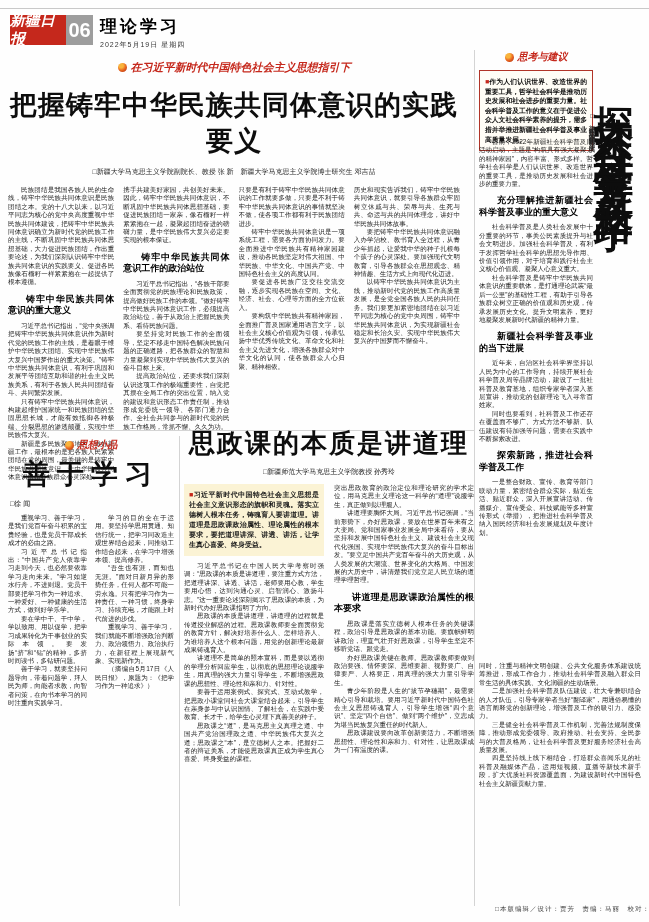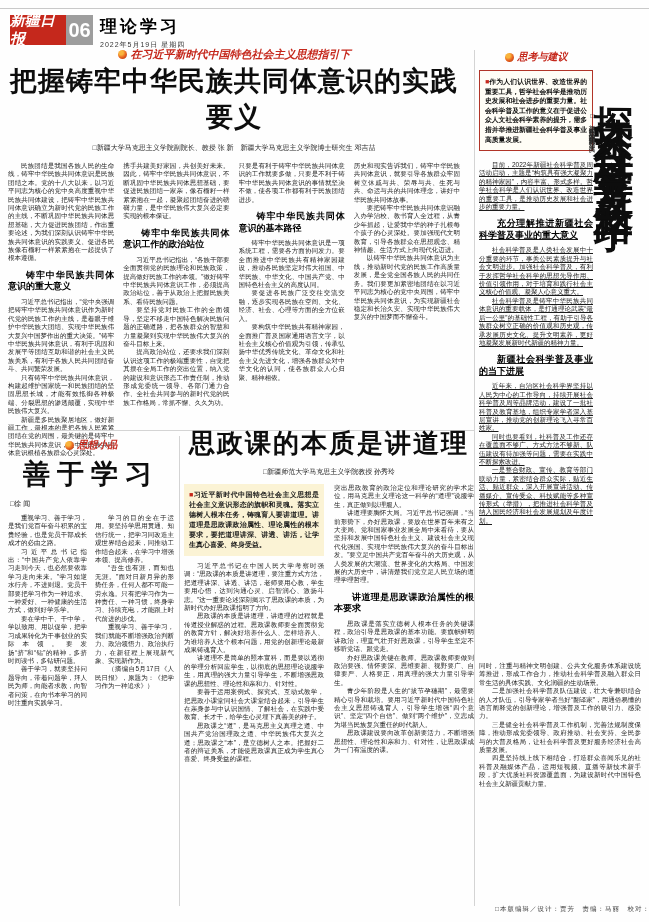--- a/index.html
+++ b/index.html
@@ -31,24 +31,24 @@
   .blk-p{text-indent:2em;}
   .blk-cont{text-indent:0;}
   .blk-h{font-family:"Liberation Serif","DejaVu Serif",serif;font-weight:bold;font-size:9px;
         line-height:11.5px;margin:7px 0 5px;text-indent:2em;color:#000;}
   .blk-note{text-indent:2em;color:#1c1c1c;}
   .blk-box{background:#fbf3d5;padding:6px 5px;font-weight:bold;font-size:7px;line-height:10px;
         margin-bottom:6px;text-indent:0;}
   .redsq{color:#c5281c;}
 
   
-  .main-art{position:absolute;left:8px;top:47px;width:452px;}
+  .main-art{position:absolute;left:8px;top:60px;width:452px;}
   .eyebrow{font-size:11px;}
   .headline{font-family:"Liberation Serif","DejaVu Serif",serif;font-weight:bold;font-size:27px;
-        text-align:center;letter-spacing:1px;margin-top:1px;color:#0d0d0d;}
+        text-align:center;letter-spacing:1px;margin-top:12px;color:#0d0d0d;}
   .byline{font-size:7px;text-align:center;margin-top:8px;color:#222;}
   .cols4{display:flex;gap:9px;margin-top:9px;height:306px;overflow:hidden;}
   .cols4 .col{flex:1;overflow:hidden;}
 
   
   .hsep{position:absolute;left:8px;top:430px;width:466px;height:1px;background:#d4d4d4;}
   .vsep1{position:absolute;left:179px;top:436px;width:1px;height:470px;background:#d4d4d4;}
   .vsep2{position:absolute;left:474px;top:50px;width:1px;height:856px;background:#d4d4d4;}
 
   
@@ -70,21 +70,21 @@
   
   .explore{position:absolute;left:479px;top:50px;width:162px;height:858px;}
   .explore .red-label{font-size:10px;width:114px;}
   .adv-box{position:absolute;left:0;top:20px;width:102px;border:1px solid #b13428;background:#fffdf6;
         padding:6px 5px;font-weight:bold;font-size:6.8px;line-height:9.6px;text-align:justify;color:#111;}
   .v-headline{position:absolute;right:0;top:24px;writing-mode:vertical-rl;
         font-family:"Liberation Serif","DejaVu Serif",serif;font-weight:bold;font-size:40px;
         letter-spacing:11px;color:#0d0d0d;height:600px;}
   .v-byline{position:absolute;right:45px;top:62px;writing-mode:vertical-rl;font-size:6.5px;
         letter-spacing:1px;color:#222;height:180px;}
-  .nar-col{position:absolute;left:0;top:111px;width:114px;height:508px;overflow:hidden;text-decoration:underline;}
+  .nar-col{position:absolute;left:0;top:88px;width:114px;height:508px;overflow:hidden;}
   .wide-col{position:absolute;left:0;top:612px;width:162px;height:236px;overflow:hidden;}
 
   .footer{position:absolute;right:16px;bottom:8px;font-size:6.5px;color:#444;letter-spacing:1px;}
 </style>
 </head>
 <body>
 
 <div class="page">
   <div class="top-rule"></div>
 
@@ -114,21 +114,20 @@
         </div>
       <div class="col">
           <div class="blk blk-cont">携手共建美好家园，共创美好未来。因此，铸牢中华民族共同体意识，不断巩固中华民族共同体思想基础，要促进民族团结一家亲，像石榴籽一样紧紧抱在一起，凝聚起团结奋进的磅礴力量，是中华民族伟大复兴必定要实现的根本保证。</div>
           <div class="blk blk-h">铸牢中华民族共同体意识工作的政治站位</div>
           <div class="blk blk-p">习近平总书记指出，“各族干部要全面贯彻党的民族理论和民族政策，提高做好民族工作的本领。”做好铸牢中华民族共同体意识工作，必须提高政治站位，善于从政治上把握民族关系、看待民族问题。</div>
           <div class="blk blk-p">要坚持党对民族工作的全面领导，坚定不移走中国特色解决民族问题的正确道路，把各族群众的智慧和力量凝聚到实现中华民族伟大复兴的奋斗目标上来。</div>
           <div class="blk blk-p">提高政治站位，还要求我们深刻认识这项工作的极端重要性，自觉把其摆在全局工作的突出位置，纳入党的建设和意识形态工作责任制，推动形成党委统一领导、各部门通力合作、全社会共同参与的新时代党的民族工作格局，常抓不懈、久久为功。</div>
         </div>
       <div class="col">
           <div class="blk blk-cont">只要是有利于铸牢中华民族共同体意识的工作就要多做，只要是不利于铸牢中华民族共同体意识的事情就坚决不做，使各项工作都有利于民族团结进步。</div>
-          <div class="blk blk-h">铸牢中华民族共同体意识的基本路径</div>
           <div class="blk blk-p">铸牢中华民族共同体意识是一项系统工程，需要各方面协同发力。要全面推进中华民族共有精神家园建设，推动各民族坚定对伟大祖国、中华民族、中华文化、中国共产党、中国特色社会主义的高度认同。</div>
           <div class="blk blk-p">要促进各民族广泛交往交流交融，逐步实现各民族在空间、文化、经济、社会、心理等方面的全方位嵌入。</div>
           <div class="blk blk-p">要构筑中华民族共有精神家园，全面推广普及国家通用语言文字，以社会主义核心价值观为引领，传承弘扬中华优秀传统文化、革命文化和社会主义先进文化，增强各族群众对中华文化的认同，使各族群众人心归聚、精神相依。</div>
         </div>
       <div class="col">
           <div class="blk blk-cont">历史和现实告诉我们，铸牢中华民族共同体意识，就要引导各族群众牢固树立休戚与共、荣辱与共、生死与共、命运与共的共同体理念，讲好中华民族共同体故事。</div>
           <div class="blk blk-p">要把铸牢中华民族共同体意识融入办学治校、教书育人全过程，从青少年抓起，让爱我中华的种子扎根每个孩子的心灵深处。要加强现代文明教育，引导各族群众在思想观念、精神情趣、生活方式上向现代化迈进。</div>
           <div class="blk blk-p">以铸牢中华民族共同体意识为主线，推动新时代党的民族工作高质量发展，是全党全国各族人民的共同任务。我们要更加紧密地团结在以习近平同志为核心的党中央周围，铸牢中华民族共同体意识，为实现新疆社会稳定和长治久安、实现中华民族伟大复兴的中国梦而不懈奋斗。</div>
         </div>
     </div>
@@ -192,20 +191,21 @@
     <div class="v-headline">探索社会科学普及新路子</div>
     <div class="v-byline">□新疆大学政治与公共管理学院副教授 唐兆滨</div>
     <div class="nar-col bodytext">
         <div class="blk blk-p">目前，2022年新疆社会科学普及周活动启动，主题是“构筑具有强大凝聚力的精神家园”，内容丰富、形式多样。哲学社会科学是人们认识世界、改造世界的重要工具，是推动历史发展和社会进步的重要力量。</div>
         <div class="blk blk-h">充分理解推进新疆社会科学普及事业的重大意义</div>
         <div class="blk blk-p">社会科学普及是人类社会发展中十分重要的环节，事关公民素质提升与社会文明进步。加强社会科学普及，有利于发挥哲学社会科学的思想先导作用、价值引领作用，对于培育和践行社会主义核心价值观、凝聚人心意义重大。</div>
         <div class="blk blk-p">社会科学普及是铸牢中华民族共同体意识的重要载体，是打通理论武装“最后一公里”的基础性工程，有助于引导各族群众树立正确的价值观和历史观，传承发展历史文化、提升文明素养，更好地凝聚发展新时代新疆的精神力量。</div>
         <div class="blk blk-h">新疆社会科学普及事业的当下进展</div>
         <div class="blk blk-p">近年来，自治区社会科学界坚持以人民为中心的工作导向，持续开展社会科学普及周等品牌活动，建设了一批社科普及教育基地，组织专家学者深入基层宣讲，推动党的创新理论飞入寻常百姓家。</div>
         <div class="blk blk-p">同时也要看到，社科普及工作还存在覆盖面不够广、方式方法不够新、队伍建设有待加强等问题，需要在实践中不断探索改进。</div>
+        <div class="blk blk-h">探索新路，推进社会科学普及工作</div>
         <div class="blk blk-p">一是整合财政、宣传、教育等部门联动力量，紧密结合群众实际，贴近生活、贴近群众，深入开展宣讲活动、传播媒介、宣传受众、科技赋能等多种宣传形式（举措），把推进社会科学普及纳入国民经济和社会发展规划及年度计划。</div>
       </div>
     <div class="wide-col bodytext">
         <div class="blk blk-cont">同时，注重与精神文明创建、公共文化服务体系建设统筹推进，形成工作合力，推动社会科学普及融入群众日常生活的具体实践、文化润疆的生动场景。</div>
         <div class="blk blk-p">二是加强社会科学普及队伍建设，壮大专兼职结合的人才队伍，引导专家学者当好“翻译家”，用通俗易懂的语言阐释党的创新理论，增强普及工作的吸引力、感染力。</div>
         <div class="blk blk-p">三是健全社会科学普及工作机制，完善法规制度保障，推动形成党委领导、政府推动、社会支持、全民参与的大普及格局，让社会科学普及更好服务经济社会高质量发展。</div>
         <div class="blk blk-p">四是坚持线上线下相结合，打造群众喜闻乐见的社科普及融媒体产品，运用短视频、直播等新技术新手段，扩大优质社科资源覆盖面，为建设新时代中国特色社会主义新疆贡献力量。</div>
       </div>
   </div>
 

